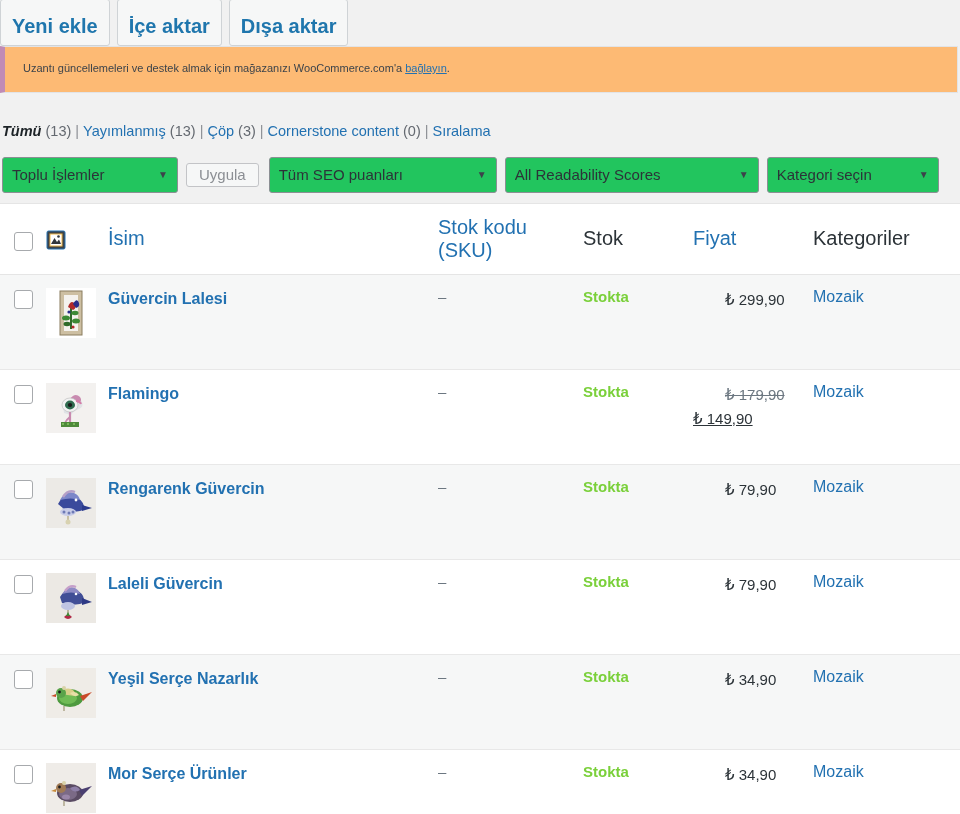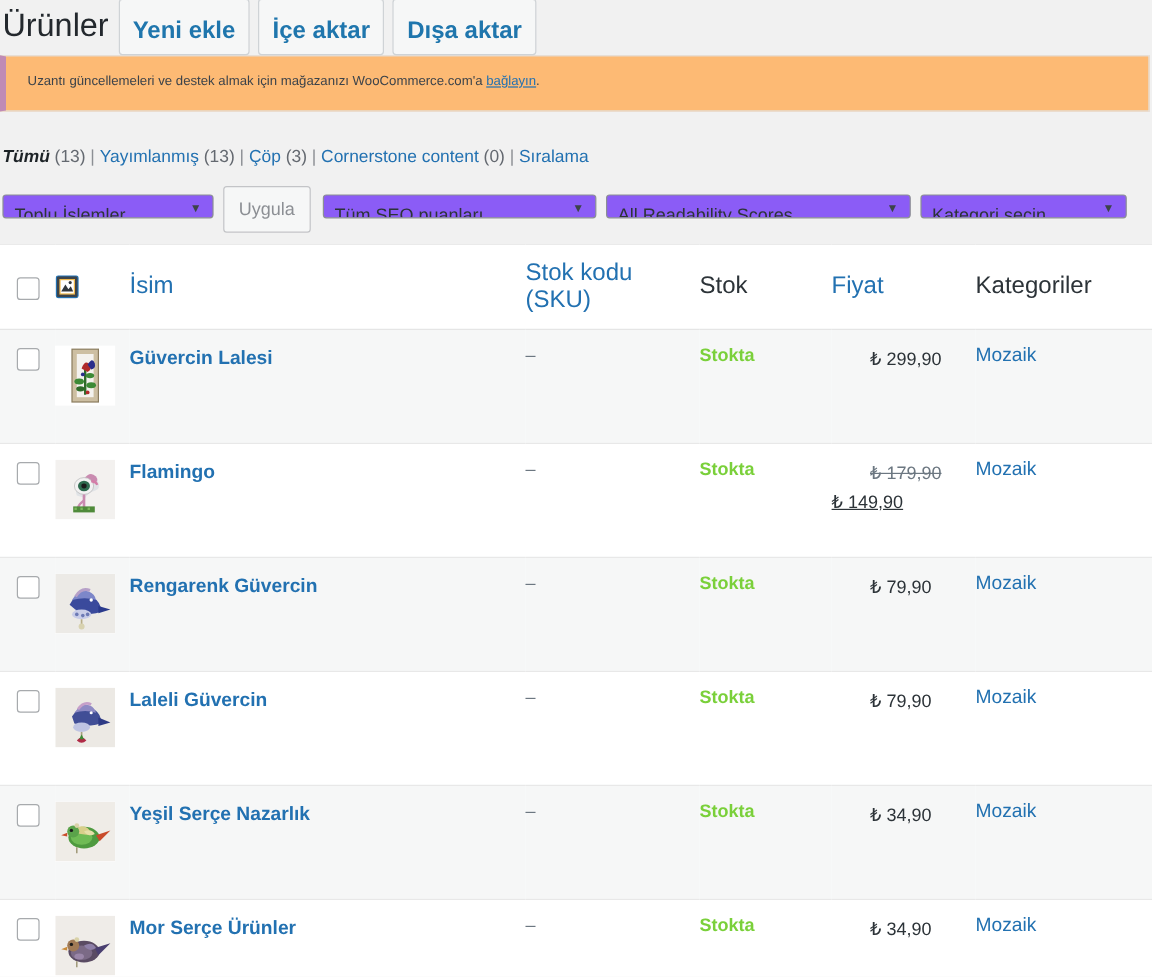--- a/index.html
+++ b/index.html
@@ -99,27 +99,27 @@
     height: 40px;
   }
   .select-wrap {
     position: relative;
     display: inline-block;
     margin-right: 8px;
   }
   .woo-select {
     appearance: none;
     -webkit-appearance: none;
-    background: #8b5cf6;
+    background: #22c55e;
     border: 1px solid #8c8f94;
     border-radius: 3px;
     color: #2c3338;
     font-family: inherit;
     font-size: 15px;
-    height: 20px;
+    height: 36px;
     line-height: 34px;
     padding: 0 30px 0 9px;
     cursor: pointer;
     outline: none;
   }
   .woo-select::-ms-expand { display: none; }
   .select-arrow {
     position: absolute;
     right: 10px;
     top: 50%;
@@ -129,21 +129,21 @@
     color: #3c434a;
     line-height: 1;
   }
   .btn-apply {
     background: #f6f7f7;
     border: 1px solid #c3c4c7;
     border-radius: 3px;
     color: #8c8f94;
     font-family: inherit;
     font-size: 15px;
-    height: 39px;
+    height: 24px;
     padding: 0 12px;
     margin-right: 10px;
     cursor: pointer;
   }
   #bulk-select { width: 176px; }
   #seo-select { width: 228px; }
   #readability-select { width: 254px; }
   #category-select { width: 172px; }
 
   
@@ -243,21 +243,20 @@
     display: inline-block;
     width: 20px;
     height: 20px;
     vertical-align: middle;
   }
 </style>
 </head>
 <body>
 
 <div class="page-header">
-  <h1 class="page-title">Ürünler</h1>
   <a class="page-title-action">Yeni ekle</a>
   <a class="page-title-action">İçe aktar</a>
   <a class="page-title-action">Dışa aktar</a>
 </div>
 
 <div class="notice">
   <span>Uzantı güncellemeleri ve destek almak için mağazanızı WooCommerce.com'a </span><a href="#">bağlayın</a><span>.</span>
 </div>
 
 <ul class="subsubsub">

